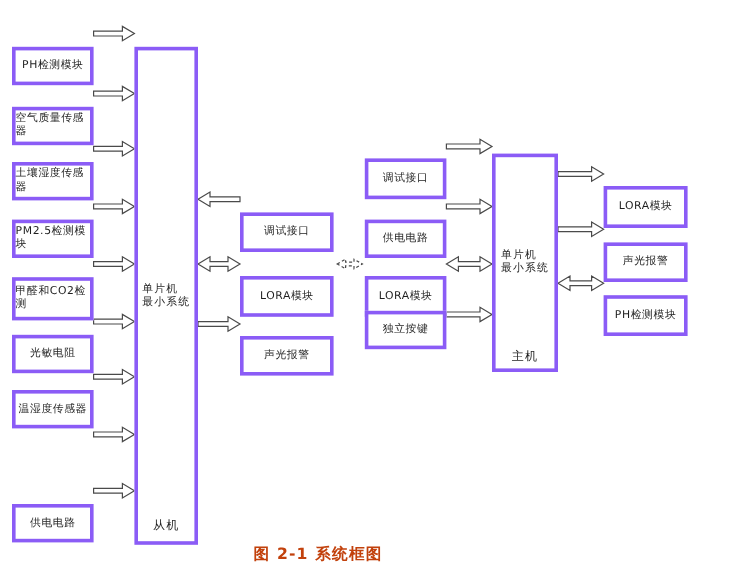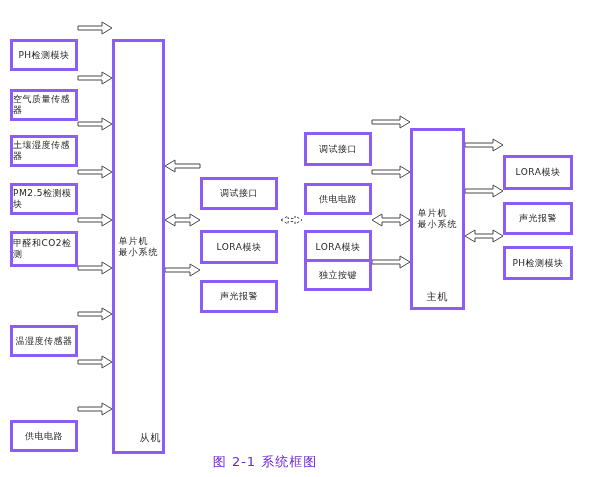--- a/index.html
+++ b/index.html
@@ -36,22 +36,22 @@
     text-align: center;
     font-size: 10px;
     color: #1f1f1f;
     letter-spacing: 1px;
   }
   .caption {
     position: absolute;
     left: 150px; top: 453px; width: 230px;
     text-align: center;
     font-size: 13px;
-    font-weight: 400;
-    color: #6d28d9;
+    font-weight: 700;
+    color: #c2410c;
     letter-spacing: 1px;
   }
   polygon { fill: #ffffff; stroke: #4a4a4a; stroke-width: 1; }
   polygon.dashed { stroke-dasharray: 2.5 2; }
 </style>
 </head>
 <body>
 
 <div class="canvas">
 
@@ -81,26 +81,27 @@
     <polygon points="465,143 493,143 493,139 503,145 493,151 493,147 465,147"></polygon>
     <polygon points="465,189 493,189 493,185 503,191 493,197 493,193 465,193"></polygon>
     <polygon points="465,236 475,230 475,234 493,234 493,230 503,236 493,242 493,238 475,238 475,242"></polygon>
   </svg>
 
   <div class="box" style="left:10px; top:12px;  width:68px; height:32px;">PH检测模块</div>
   <div class="box" style="left:10px; top:108px; width:68px; height:32px;">土壤湿度传感器</div>
   <div class="box" style="left:10px; top:62px;  width:68px; height:32px;">空气质量传感器</div>
   <div class="box" style="left:10px; top:156px; width:68px; height:32px;">PM2.5检测模块</div>
   <div class="box" style="left:10px; top:204px; width:68px; height:36px;">甲醛和CO2检测</div>
+  <div class="box" style="left:10px; top:252px; width:68px; height:32px;">光敏电阻</div>
   <div class="box" style="left:10px; top:298px; width:68px; height:32px;">温湿度传感器</div>
   <div class="box" style="left:10px; top:393px; width:68px; height:32px;">供电电路</div>
 
   <div class="box bigbox" style="left:112px; top:12px; width:53px; height:415px;">单片机
 最小系统</div>
-  <div class="unit-label" style="left:124px; top:431px; width:53px;font-family:Liberation Serif, serif;">从机</div>
+  <div class="unit-label" style="left:112px; top:431px; width:53px;font-family:Liberation Serif, serif;">从机</div>
 
   <div class="box" style="left:200px; top:150px; width:78px; height:33px;">调试接口</div>
   <div class="box" style="left:200px; top:203px; width:78px; height:34px;">LORA模块</div>
   <div class="box" style="left:200px; top:253px; width:78px; height:33px;">声光报警</div>
 
   <div class="box" style="left:304px; top:105px; width:68px; height:34px;">调试接口</div>
   <div class="box" style="left:304px; top:156px; width:68px; height:32px;">供电电路</div>
   <div class="box" style="left:304px; top:203px; width:68px; height:34px;">LORA模块</div>
   <div class="box" style="left:304px; top:232px; width:68px; height:32px;">独立按键</div>
 

